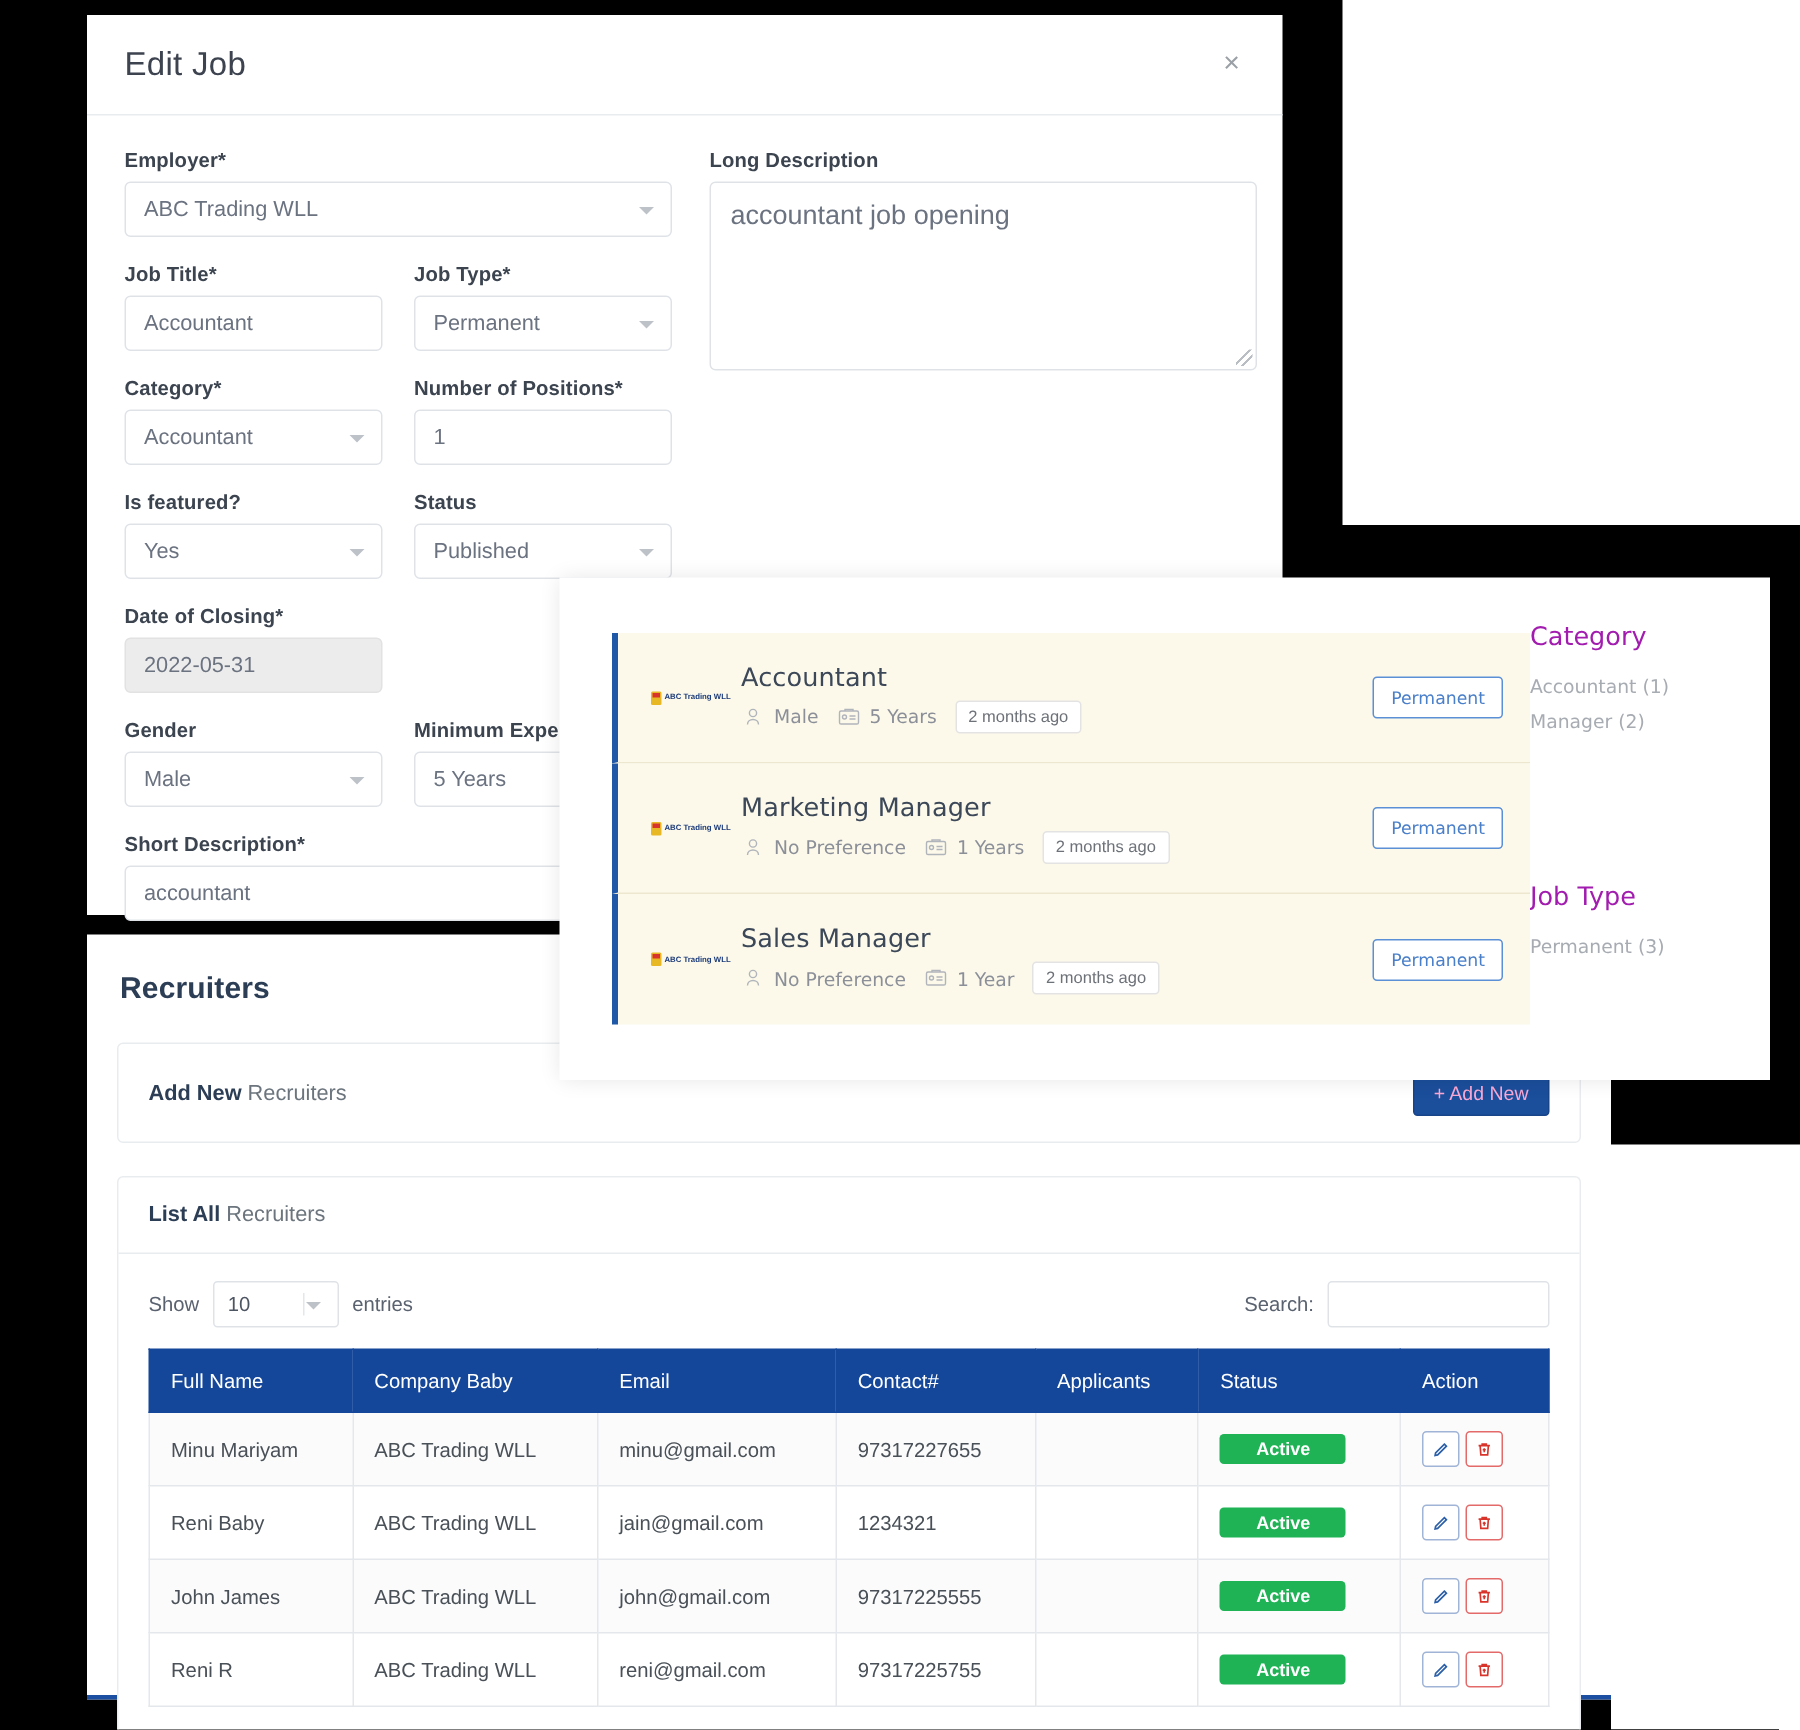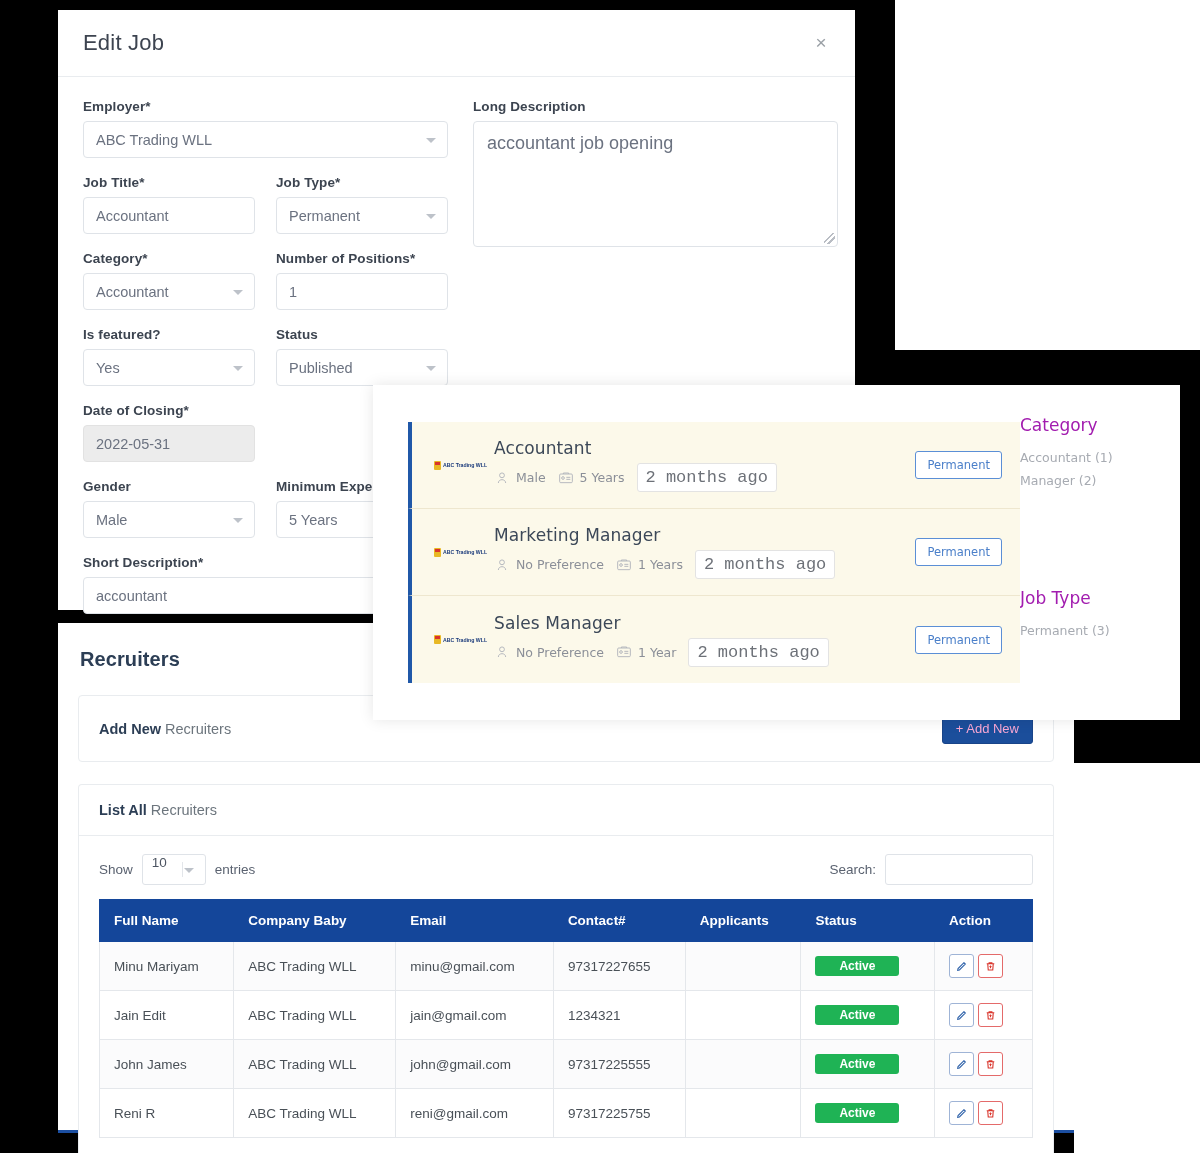--- a/index.html
+++ b/index.html
@@ -106,22 +106,22 @@
     margin-bottom: 5px; font-family: "DejaVu Sans", sans-serif;
   }
   .job-meta { display: flex; align-items: center; gap: 12px; }
   .meta-item {
     display: flex; align-items: center; gap: 6px;
     font-size: 12.5px; color: #8b8f98; font-family: "DejaVu Sans", sans-serif;
   }
   .meta-icon { width: 16px; height: 16px; color: #b0b4bb; }
   .time-chip {
     border: 1px solid #e3e3e3; border-radius: 3px; background: #fff;
-    font-size: 17px; color: #6d7178; padding: 4px 8px;
-    font-family: Liberation Mono, monospace;
+    font-size: 11px; color: #6d7178; padding: 4px 8px;
+    font-family: Liberation Sans, sans-serif;
   }
   .job-type-btn {
     border: 1px solid #5b8fd6; color: #4a7fc9; background: #fff;
     border-radius: 3px; font-size: 11.5px; padding: 6px 11px;
     font-family: "DejaVu Sans", sans-serif; cursor: pointer;
     white-space: nowrap;
   }
   #jobs-sidebar { width: 160px; padding: 30px 0 0 0; }
   .facet-title {
     font-size: 17px; color: #a21caf; font-weight: 400; margin-bottom: 15px;
@@ -161,35 +161,35 @@
   #list-card-head { border-bottom: 1px solid #e9ecef; }
   .dt-top {
     display: flex; align-items: center; justify-content: space-between;
     padding: 18px 20px 14px 20px;
   }
   .dt-len, .dt-filter {
     display: flex; align-items: center; gap: 9px;
     font-size: 13.5px; color: #5a6270;
   }
   .select-box {
-    position: relative; width: 64px; height: 31px; border: 1px solid #dfe3e8;
-    border-radius: 3px; display: flex; padding: 0 9px;
+    position: relative; width: 84px; height: 31px; border: 1px solid #dfe3e8;
+    border-radius: 3px; display: flex; align-items: center; padding: 0 9px;
     font-size: 13.5px; color: #4d5562; background: #fff; cursor: pointer;
   }
   .select-box .sep {
     position: absolute; right: 22px; top: 7px; bottom: 7px; width: 1px; background: #e3e6ea;
   }
   .search-input {
     width: 148px; height: 31px; border: 1px solid #dfe3e8; border-radius: 3px;
     background: #fff; outline: none; padding: 0 8px; font-size: 13px;
     font-family: "Liberation Sans", sans-serif;
   }
   table.dt { width: calc(100% - 40px); margin: 0 20px; border-collapse: collapse; }
   table.dt thead th {
-    background: #14469a; color: #fff; font-size: 13.5px; font-weight: 700;
+    background: #14469a; color: #fff; font-size: 13.5px; font-weight: 400;
     text-align: left; padding: 13px 14px; border: 1px solid #14469a;
     white-space: nowrap;
   }
   table.dt tbody td {
     font-size: 13.5px; color: #495057; padding: 12px 14px;
     border: 1px solid #e4e7eb; background: #fff;
   }
   table.dt tbody tr:nth-child(odd) td { background: #fbfbfc; }
   .badge-active {
     display: inline-block; background: #1fb355; color: #fff; font-size: 12px;
@@ -400,21 +400,21 @@
                   <div class="act-btn act-del">
                     <svg width="11" height="11" viewBox="0 0 16 16" fill="none" stroke="currentColor" stroke-width="1.6">
                       <path d="M2.5 4h11M6 4V2.5h4V4M4 4l.7 9h6.6L12 4"></path>
                       <path d="M8 6.5v4M6.5 8h3"></path>
                     </svg>
                   </div>
                 </div>
               </td>
             </tr>
             <tr>
-              <td>Jain Edit</td>
+              <td>Reni Baby</td>
               <td>ABC Trading WLL</td>
               <td>jain@gmail.com</td>
               <td>1234321</td>
               <td></td>
               <td><span class="badge-active">Active</span></td>
               <td>
                 <div class="act-wrap">
                   <div class="act-btn act-edit">
                     <svg width="11" height="11" viewBox="0 0 16 16" fill="none" stroke="currentColor" stroke-width="1.6">
                       <path d="M11.5 2.5l2 2L5 13l-2.5.5L3 11z"></path>

